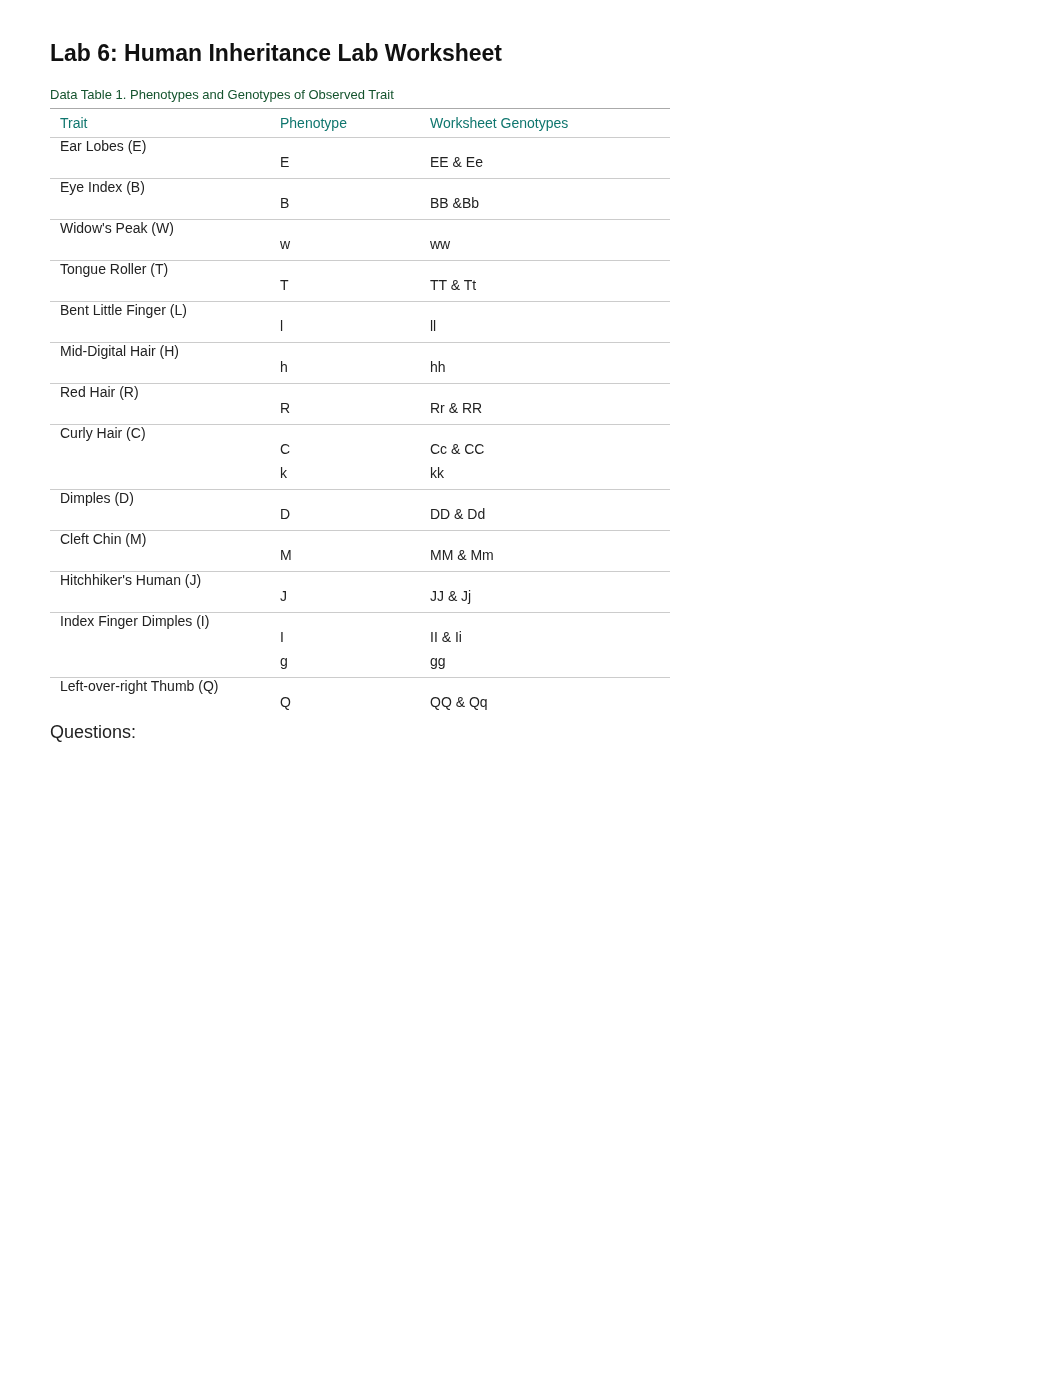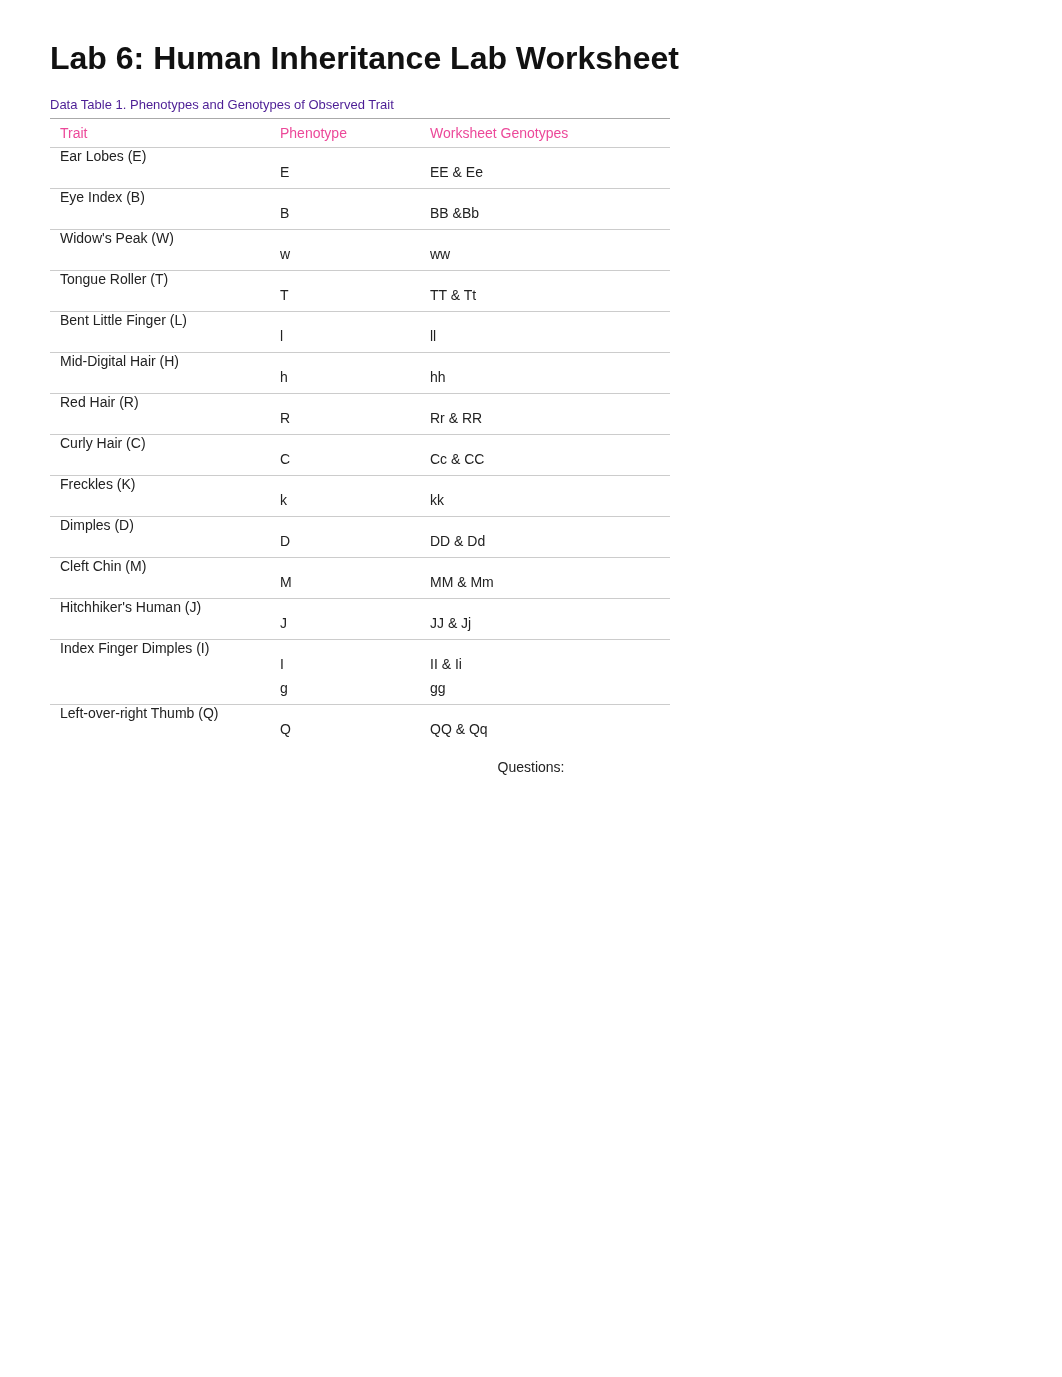--- a/index.html
+++ b/index.html
@@ -10,48 +10,48 @@
 
     body {
       background: #ffffff;
       font-family: Arial, sans-serif;
       font-size: 14px;
       color: #222;
       padding: 40px 50px;
     }
 
     h1 {
-      font-size: 32px;
+      font-size: 23px;
       font-weight: bold;
       margin-bottom: 20px;
       color: #111;
     }
 
     .table-caption {
       font-size: 13px;
       margin-bottom: 6px;
-      color: #4c1d95;
+      color: #14532d;
     }
 
     table {
       border-collapse: collapse;
       width: 620px;
     }
 
     thead tr {
       border-top: 1px solid #aaa;
       border-bottom: 1px solid #aaa;
     }
 
     th {
       font-weight: normal;
       text-align: left;
       padding: 6px 10px 6px 10px;
       font-size: 14px;
-      color: #ec4899;
+      color: #0f766e;
     }
 
     td {
       padding: 0;
       vertical-align: top;
       font-size: 14px;
       color: #222;
     }
 
     .row-top td {
@@ -64,23 +64,22 @@
       padding-bottom: 8px;
       padding-left: 10px;
       padding-right: 10px;
     }
 
     .col-trait { width: 220px; }
     .col-phenotype { width: 150px; }
     .col-genotype { width: 250px; }
 
     .questions {
-      margin-top: 14px;
-      font-size: 14px;
-      text-align: center;
+      margin-top: 4px;
+      font-size: 18px;
     }
   </style>
 </head>
 <body>
 
 <h1>Lab 6: Human Inheritance Lab Worksheet</h1>
 
 <div class="table-caption">Data Table 1. Phenotypes and Genotypes of Observed Trait</div>
 
 <table>
@@ -165,25 +164,20 @@
       <tr class="row-top">
       <td class="col-trait">Curly Hair (C)</td>
       <td class="col-phenotype"></td>
       <td class="col-genotype"></td>
     </tr>
       <tr class="row-bottom">
       <td class="col-trait"></td>
       <td class="col-phenotype">C</td>
       <td class="col-genotype">Cc &amp; CC</td>
     </tr>
-      <tr class="row-top">
-      <td class="col-trait">Freckles (K)</td>
-      <td class="col-phenotype"></td>
-      <td class="col-genotype"></td>
-    </tr>
       <tr class="row-bottom">
       <td class="col-trait"></td>
       <td class="col-phenotype">k</td>
       <td class="col-genotype">kk</td>
     </tr>
       <tr class="row-top">
       <td class="col-trait">Dimples (D)</td>
       <td class="col-phenotype"></td>
       <td class="col-genotype"></td>
     </tr>

